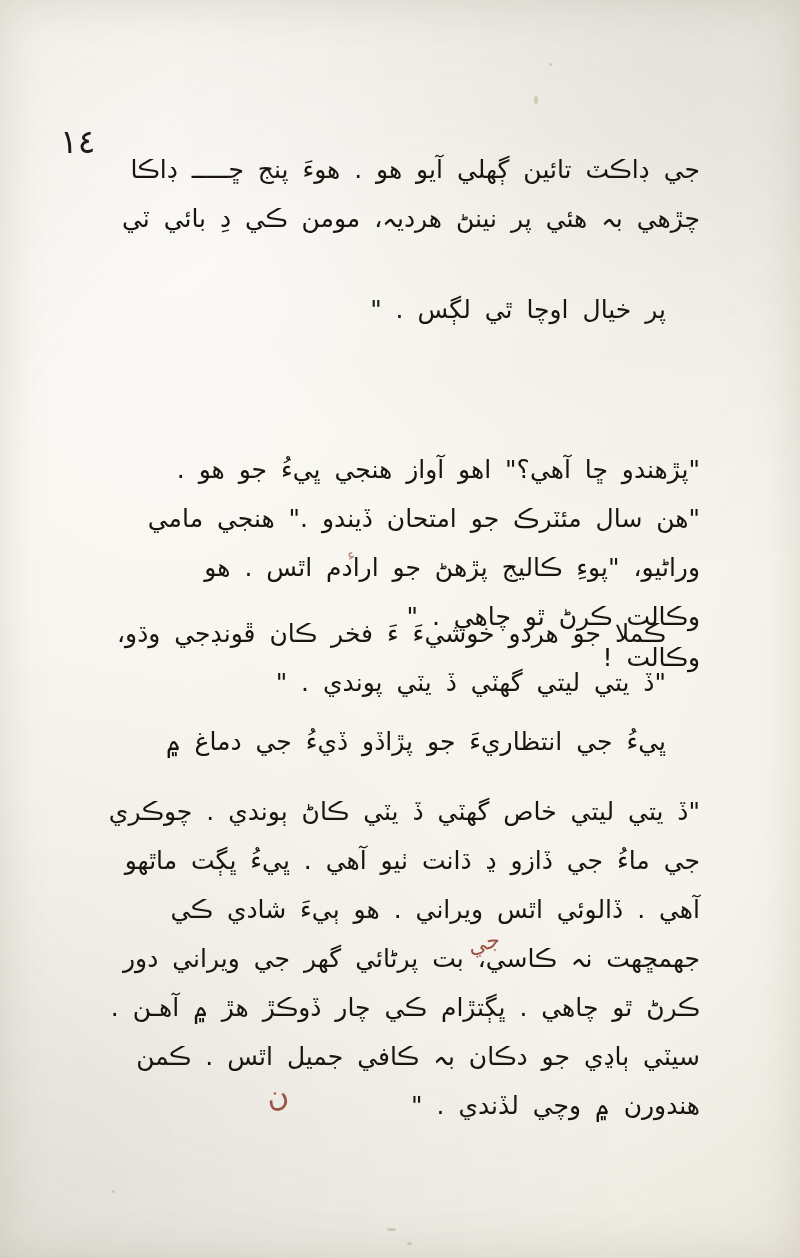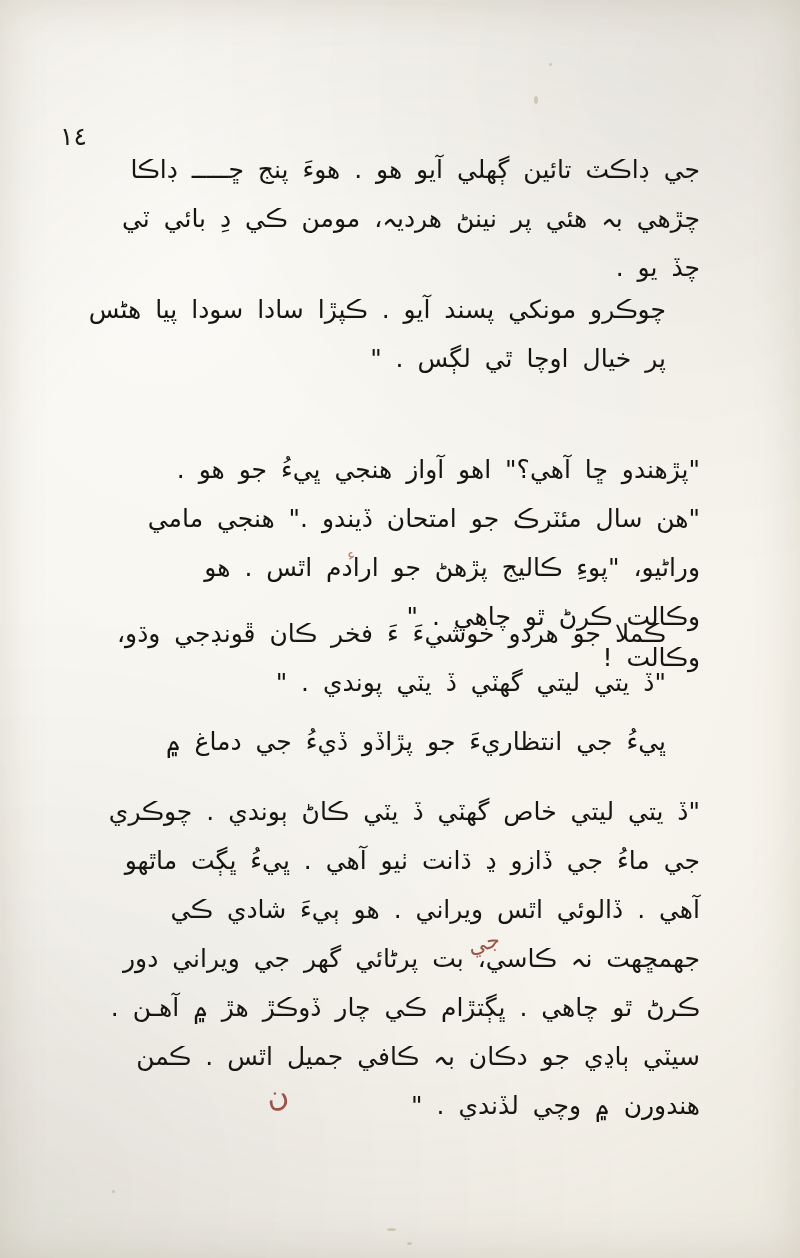--- a/index.html
+++ b/index.html
@@ -45,21 +45,21 @@
     border-radius: 50%;
     opacity: .55;
     pointer-events: none;
   }
 
   .page-number {
     position: absolute;
     top: 122px;
     left: 60px;
     font-family: "DejaVu Sans", sans-serif;
-    font-size: 25px;
+    font-size: 33px;
     color: #1d1b18;
     letter-spacing: 1px;
     direction: rtl;
   }
 
   .text-block {
     position: absolute;
     right: 100px;
     left: 60px;
     direction: rtl;
@@ -118,25 +118,23 @@
   <div class="speck" style="top:1228px; right:404px; width:9px;  height:3px;"></div>
   <div class="speck" style="top:1242px; right:388px; width:5px;  height:3px;"></div>
   <div class="speck" style="top:63px;   right:248px; width:3px;  height:3px;"></div>
   <div class="speck" style="top:1190px; left:112px;  width:3px;  height:3px;"></div>
 
   <div class="page-number">١٤</div>
 
   <div class="text-block" id="para-1">
     <p>جي ڊاڪٽ تائين ڳهلي آيو هو . هوءَ پنج ڇـــــ ڊاڪا</p>
     <p>چڙهي بہ هئي پر نينڻ هرديہ، مومن ڪي دِ بائي ٽي</p>
-    <p class="line-right">چڏ يو .</p>
   </div>
 
   <div class="text-block indent" id="para-2">
-    <p>چوڪرو مونکي پسند آيو . ڪپڙا سادا سودا پيا هڻس</p>
     <p class="line-center-left">پر خيال اوچا ٿي لڳس . "</p>
   </div>
 
   <div class="text-block" id="para-3">
     <p>"پڙهندو ڇا آهي؟" اهو آواز هنجي ڀيءُ جو هو .</p>
     <p>"هن سال مئٽرڪ جو امتحان ڏيندو ." هنجي مامي</p>
     <p>وراڻيو، "پوءِ ڪاليج پڙهڻ جو ارادم اٿس . هو</p>
     <p class="line-center-left">وڪالت ڪرڻ ٿو چاهي . "</p>
   </div>
 

